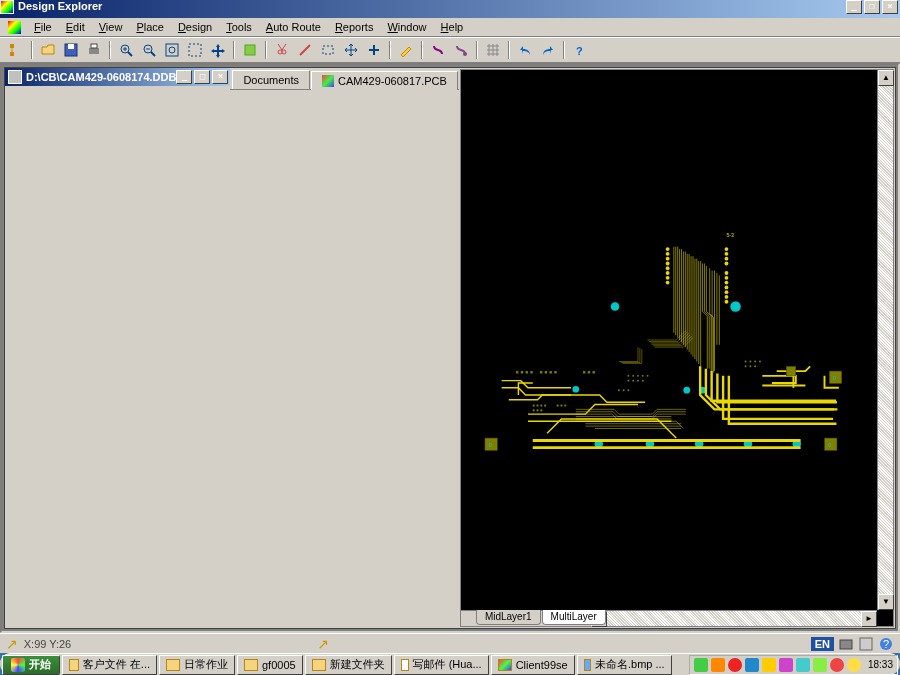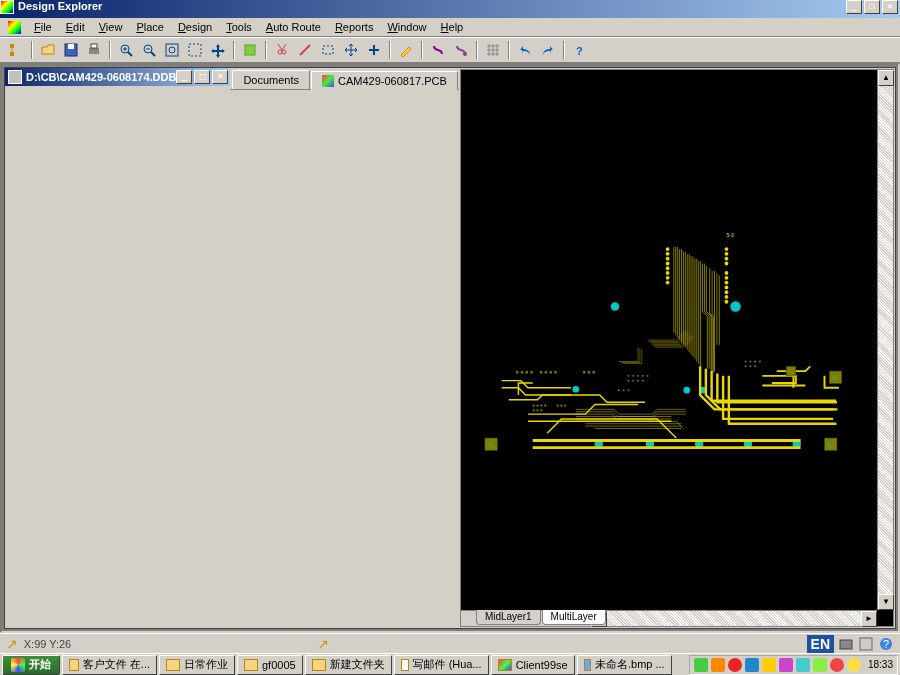--- a/index.html
+++ b/index.html
@@ -53,21 +53,21 @@
 .ltab { background:#d4d0c8; border:1px solid #808080; border-top:none; padding:1px 8px; font-size:10px; cursor:pointer; border-bottom-left-radius:4px; border-bottom-right-radius:4px; margin-right:1px; }
 .ltab.active { background:#fff; }
 
 
 .statusbar { position:absolute; left:0; right:0; bottom:22px; height:20px; background:#d4d0c8; border-top:1px solid #fff; display:flex; align-items:center; padding:0 6px; gap:6px; }
 .statusbar .arrow { color:#cc9900; font-size:14px; }
 .coords { color:#444; }
 .status-right { margin-left:auto; display:flex; align-items:center; gap:4px; }
 
 
-.taskbar { position:absolute; left:0; right:0; bottom:0; height:22px; background:#d4d0c8; border-top:1px solid #fff; display:flex; align-items:center; }
+.taskbar { position:absolute; left:0; right:0; bottom:0; height:22px; background:#d4d0c8; border-top:1px solid #fff; display:flex; align-items:center;border-radius:11px; }
 .start { height:20px; padding:0 8px; margin-left:2px; background:linear-gradient(#3c8f3c,#2a6b2a); color:#fff; font-weight:bold; border:1px solid #fff; border-right-color:#404040; border-bottom-color:#404040; display:flex; align-items:center; gap:4px; cursor:pointer; border-radius:2px; }
 .start .winlogo { width:14px; height:14px; background:conic-gradient(#f44,#4f4,#44f,#ff4,#f44); border-radius:2px; }
 .taskbtn { height:20px; padding:0 6px; margin-left:2px; background:#d4d0c8; border:1px solid #fff; border-right-color:#404040; border-bottom-color:#404040; display:flex; align-items:center; gap:4px; cursor:pointer; max-width:95px; overflow:hidden; white-space:nowrap; }
 .taskbtn .fico { width:14px; height:12px; background:#f5d480; border:1px solid #b8860b; }
 .systray { margin-left:auto; height:20px; border:1px inset #fff; display:flex; align-items:center; padding:0 4px; gap:3px; margin-right:2px; }
 .systray .si { width:14px; height:14px; border-radius:2px; }
 .clock { font-size:10px; margin-left:4px; }
 
 
 .trace { stroke:#e8d800; fill:none; }
@@ -451,21 +451,21 @@
       </div>
     </div>
   </div>
 </div>
 
 <div class="statusbar">
   <span class="arrow">↗</span>
   <span class="coords">X:99 Y:26</span>
   <span class="arrow" style="margin-left:240px">↗</span>
   <div class="status-right">
-    <div style="background:#2050a0;color:#fff;padding:1px 4px;font-size:14px;font-weight:bold">EN</div>
+    <div style="background:#2050a0;color:#fff;padding:1px 4px;font-size:11px;font-weight:bold">EN</div>
     <svg width="16" height="16">
         <rect x="2" y="4" width="12" height="9" fill="#888" stroke="#444"></rect>
       </svg>
     <svg width="16" height="16">
         <rect x="2" y="2" width="12" height="12" fill="#ccc" stroke="#666"></rect>
       </svg>
     <svg width="16" height="16">
         <circle cx="8" cy="8" r="6" fill="#4080e0"></circle>
         <text x="5" y="12" fill="#fff" font-size="10">?</text>
       </svg>

